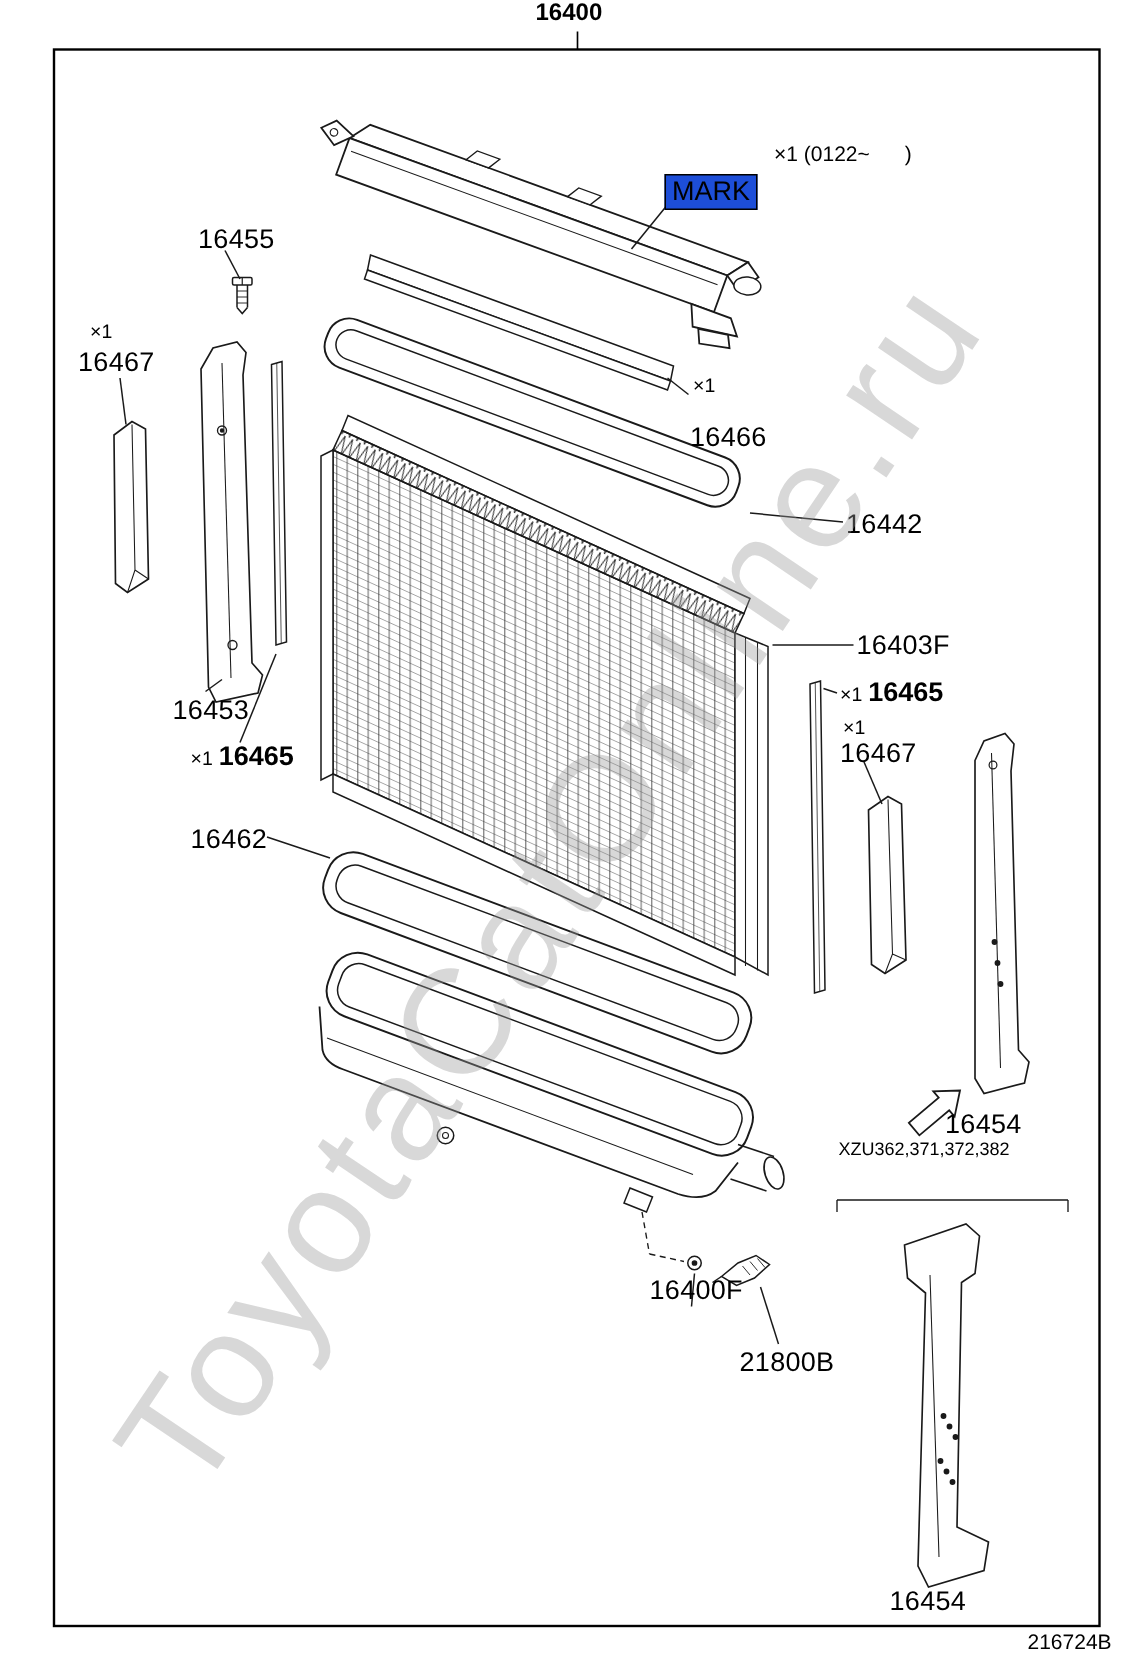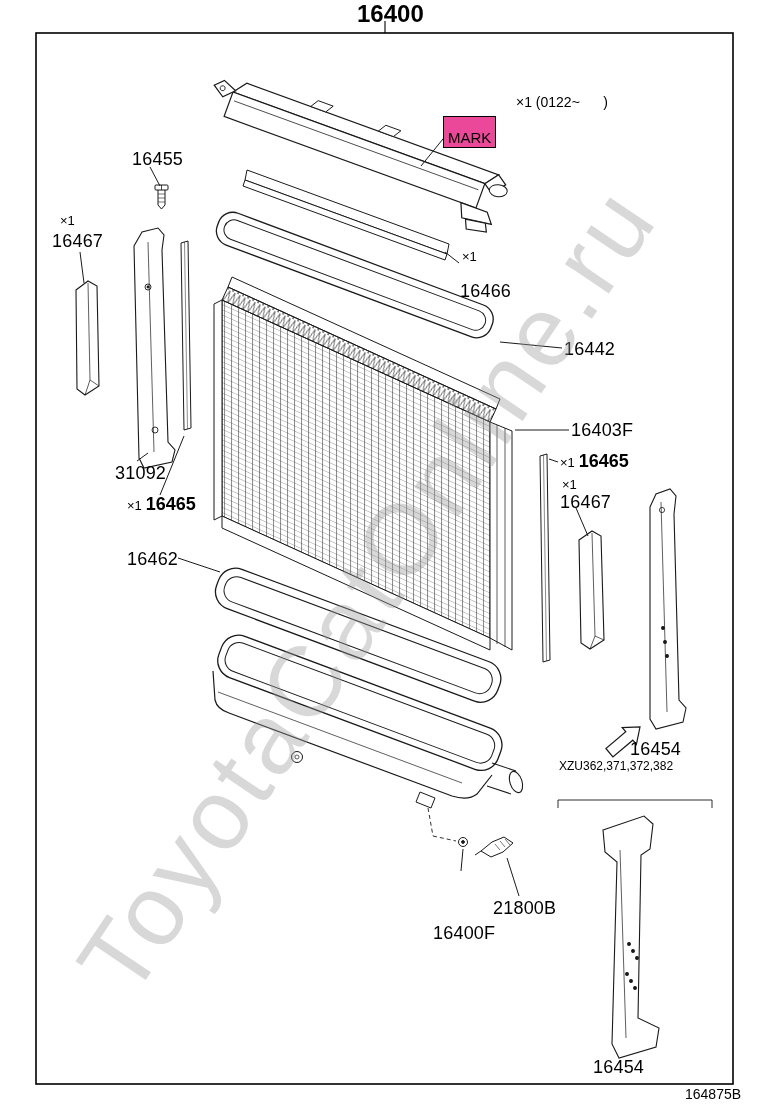--- a/index.html
+++ b/index.html
@@ -1,29 +1,29 @@
 <!DOCTYPE html>
 <html><head>
 <meta charset="utf-8">
 <style>
   *{margin:0;padding:0;box-sizing:border-box}
   body{background:#fff}
   .sheet{position:relative;width:760px;height:1112px;background:#fff;overflow:hidden;
          font-family:"Liberation Sans",sans-serif;color:#000}
   .art{position:absolute;left:0;top:0;z-index:1}
   .lbl{position:absolute;z-index:2;white-space:nowrap}
-  .title{font-weight:bold;font-size:24px}
+  .title{font-weight:bold;font-size:16px}
   .pn{font-weight:normal;font-size:18px;letter-spacing:.2px}
   .qty{font-size:13px}
   .row{display:flex;align-items:baseline;gap:4px}
   .pn-inline{font-weight:bold;font-size:18px}
   .qty-inline{font-size:13px}
   .note{font-size:14px;white-space:pre}
   .note-sm{font-size:12px}
-  .markbox{font-size:15px;border:1.2px solid #000;padding:12px 4px 1px;display:inline-block;background:#ec4899}
+  .markbox{font-size:18px;border:1.2px solid #000;padding:0 4px 1px;display:inline-block;background:#1d4ed8}
   .code{font-size:14px}
   .watermark{position:absolute;left:55px;top:950px;z-index:3;font-size:100px;letter-spacing:5px;
              color:#9a9a9a;opacity:.38;transform:rotate(-56deg);transform-origin:0 0;
              white-space:nowrap;pointer-events:none}
 </style>
 </head>
 <body>
 
 <div class="sheet">
 
@@ -207,35 +207,35 @@
   <div class="lbl pn" style="left:571px;top:420px">16403F</div>
 
   <div class="lbl row" style="left:560px;top:451px">
     <span class="qty-inline">×1</span>
     <span class="pn-inline">16465</span>
   </div>
 
   <div class="lbl qty" style="left:562px;top:477px">×1</div>
   <div class="lbl pn" style="left:560px;top:492px">16467</div>
 
-  <div class="lbl pn" style="left:115px;top:463px">31092</div>
+  <div class="lbl pn" style="left:115px;top:463px">16453</div>
 
   <div class="lbl row" style="left:127px;top:494px">
     <span class="qty-inline">×1</span>
     <span class="pn-inline">16465</span>
   </div>
 
   <div class="lbl pn" style="left:127px;top:549px">16462</div>
 
   <div class="lbl pn" style="left:630px;top:739px">16454</div>
 
   <div class="lbl note-sm" style="left:559px;top:759px">XZU362,371,372,382</div>
 
-  <div class="lbl pn" style="left:433px;top:923px">16400F</div>
+  <div class="lbl pn" style="left:433px;top:850px">16400F</div>
 
   <div class="lbl pn" style="left:493px;top:898px">21800B</div>
 
   <div class="lbl pn" style="left:593px;top:1057px">16454</div>
 
-  <div class="lbl code" style="left:685px;top:1086px">164875B</div>
+  <div class="lbl code" style="left:685px;top:1086px">216724B</div>
 
   <div class="watermark">ToyotaCatOnline.ru</div>
 </div>
 
 </body></html>

